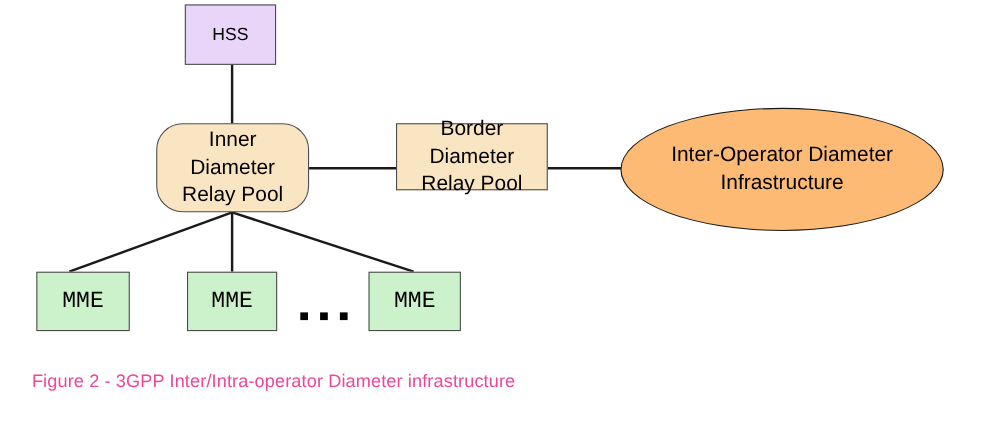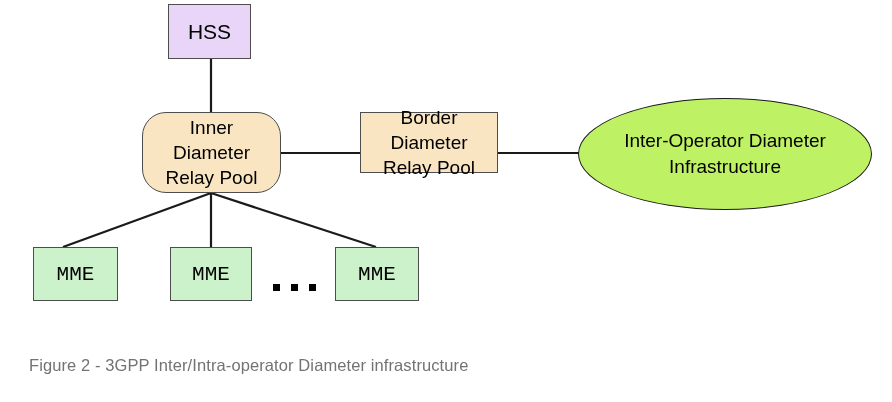--- a/index.html
+++ b/index.html
@@ -44,21 +44,21 @@
     width: 100%;
     white-space: pre-line;
   }
   
   #node-hss {
     left: 168px;
     top: 4px;
     width: 83px;
     height: 55px;
     background: #e9d5f8;
-    font-size: 21px;
+    font-size: 16px;
   }
   
   #node-inner {
     left: 142px;
     top: 112px;
     width: 139px;
     height: 81px;
     background: #fae5c3;
     font-size: 19px;
     line-height: 25px;
@@ -69,25 +69,25 @@
     left: 360px;
     top: 112px;
     width: 138px;
     height: 61px;
     background: #fae5c3;
     font-size: 19px;
     line-height: 25px;
   }
   
   #node-ellipse {
-    left: 578px;
+    left: 564px;
     top: 98px;
     width: 294px;
     height: 112px;
-    background: #bef264;
+    background: #fdba74;
     border: 1.4px solid #1a1a1a;
     border-radius: 50%;
     font-size: 19px;
     line-height: 26px;
   }
   
   .mme {
     top: 247px;
     height: 54px;
     background: #ccf2cc;
@@ -113,23 +113,23 @@
   .dot {
     width: 7px;
     height: 7px;
     background: #000000;
     margin-bottom: 11px;
   }
 
   #caption {
     position: absolute;
     left: 29px;
-    top: 356px;
+    top: 338px;
     font-size: 16.5px;
-    color: #737373;
+    color: #ec4899;
     white-space: nowrap;
     letter-spacing: 0.1px;
   }
 </style>
 </head>
 <body>
 
 <div id="canvas">
 
   <svg id="edges" viewBox="0 0 892 402" width="892" height="402" xmlns="http://www.w3.org/2000/svg">

